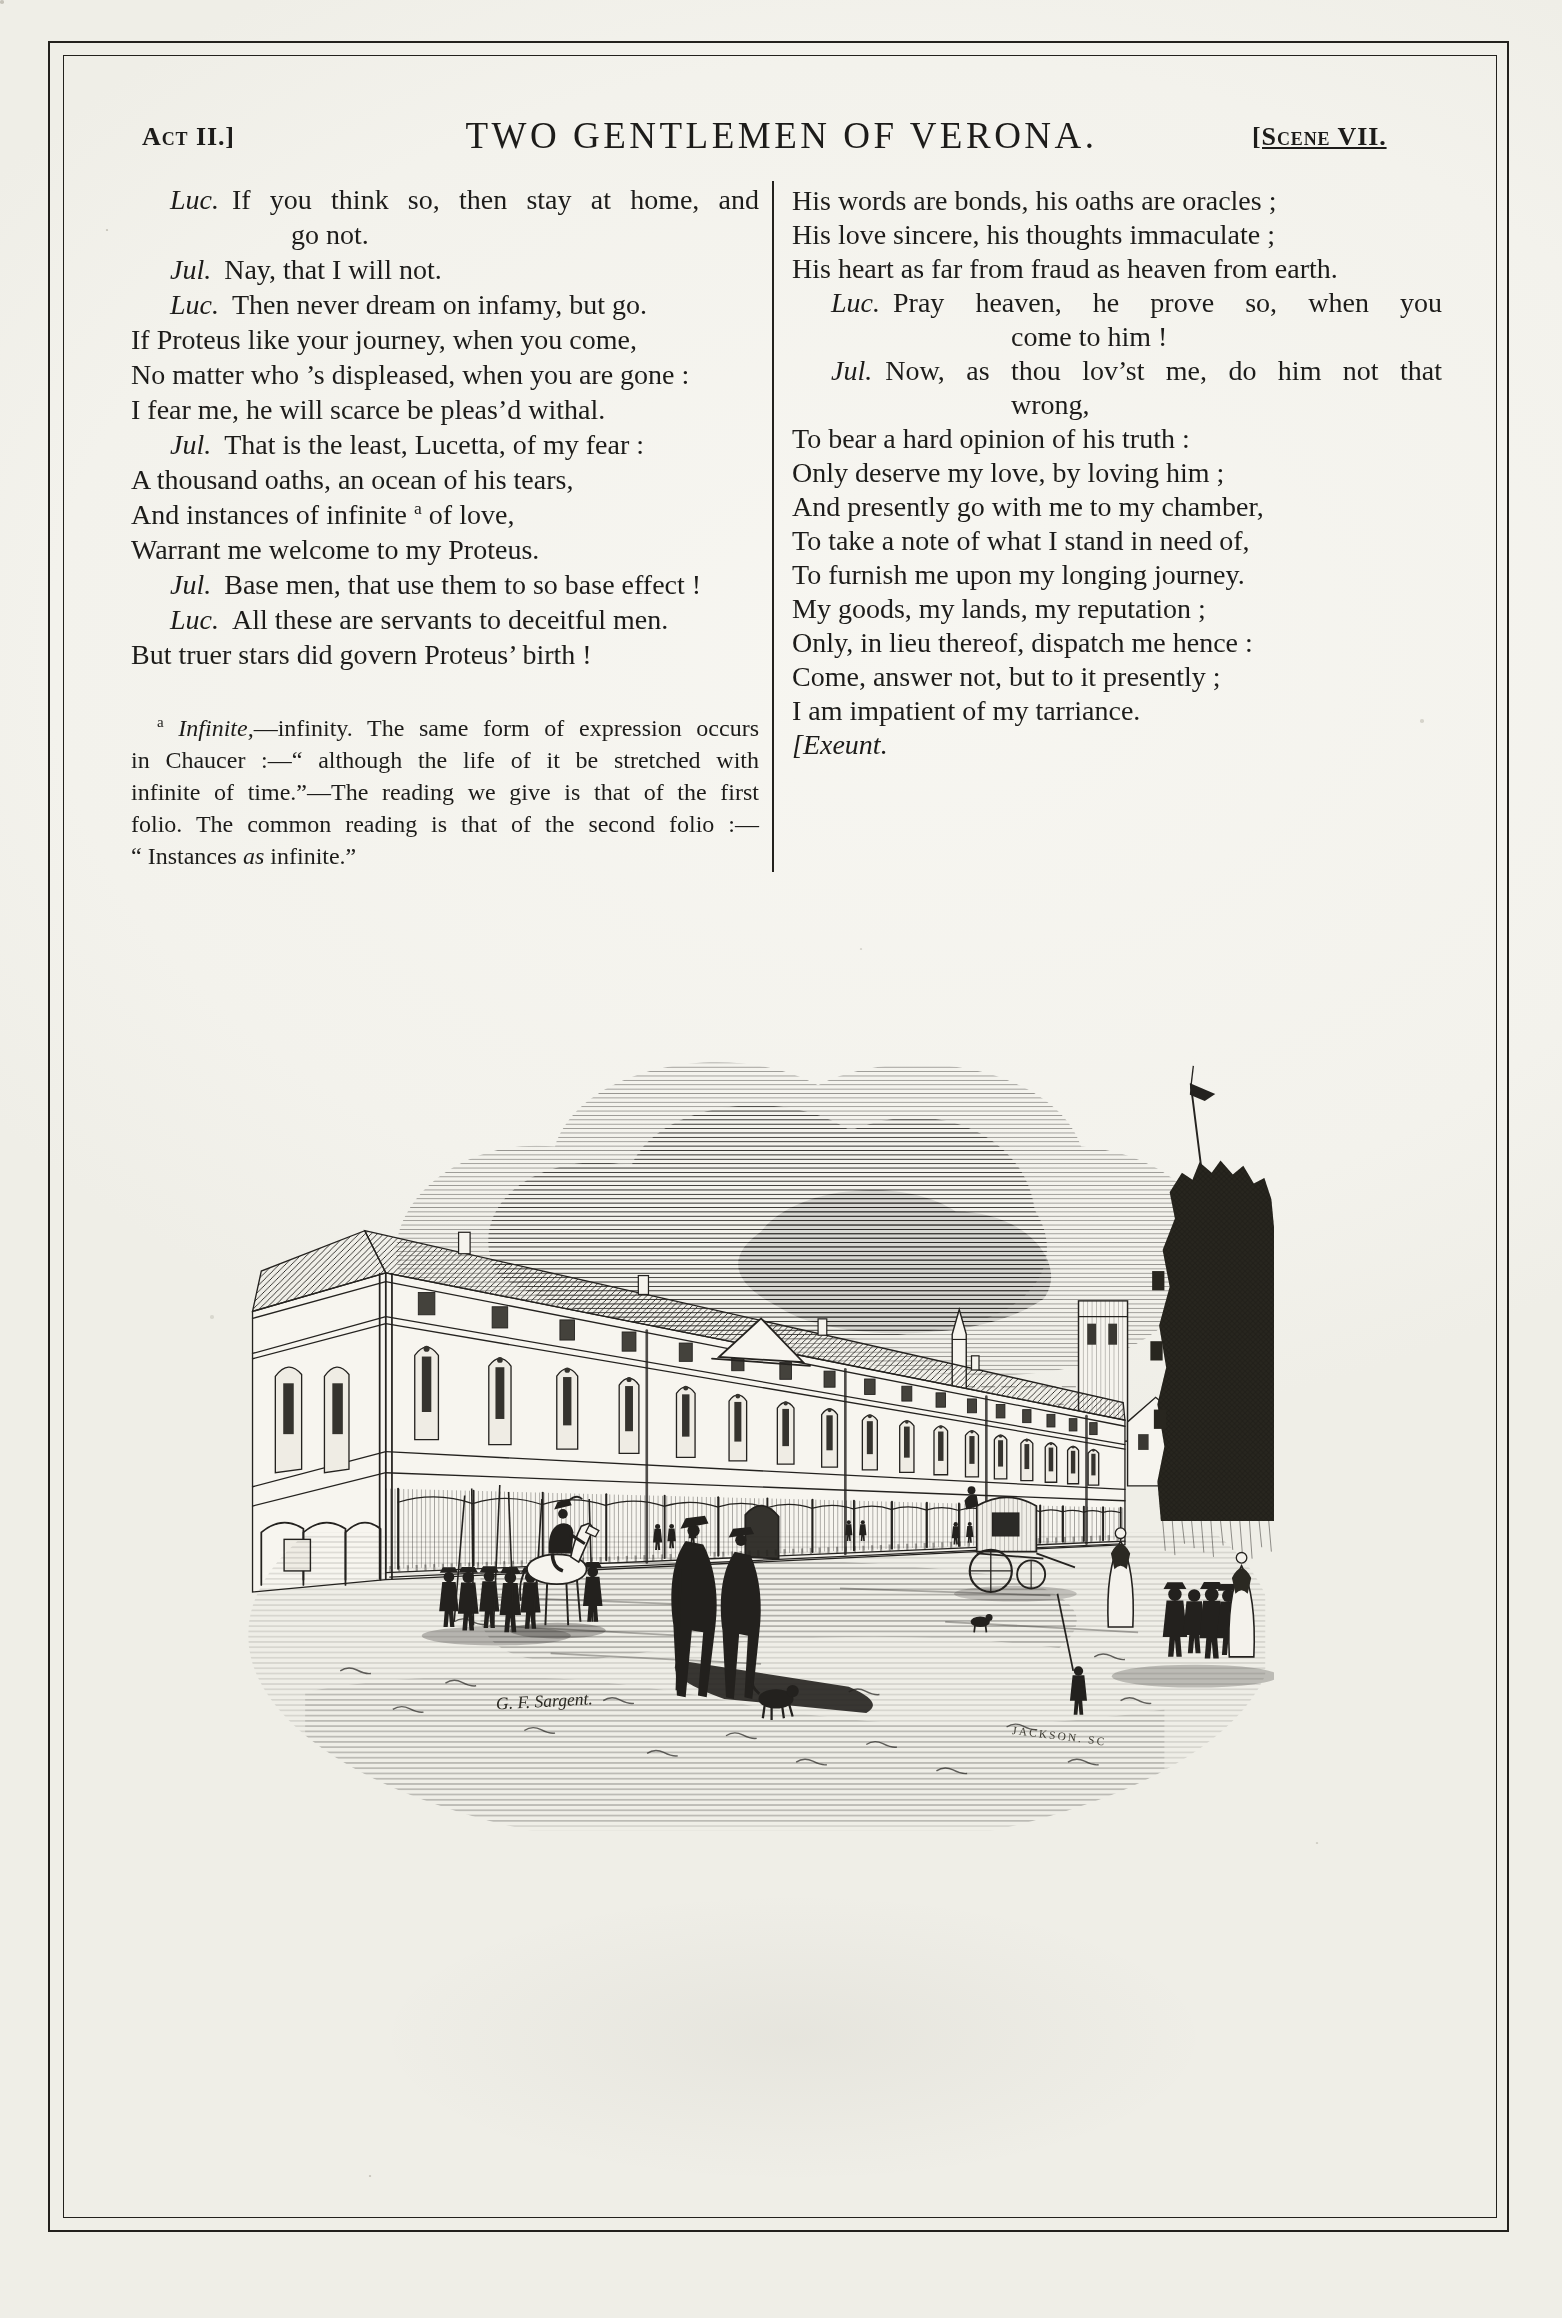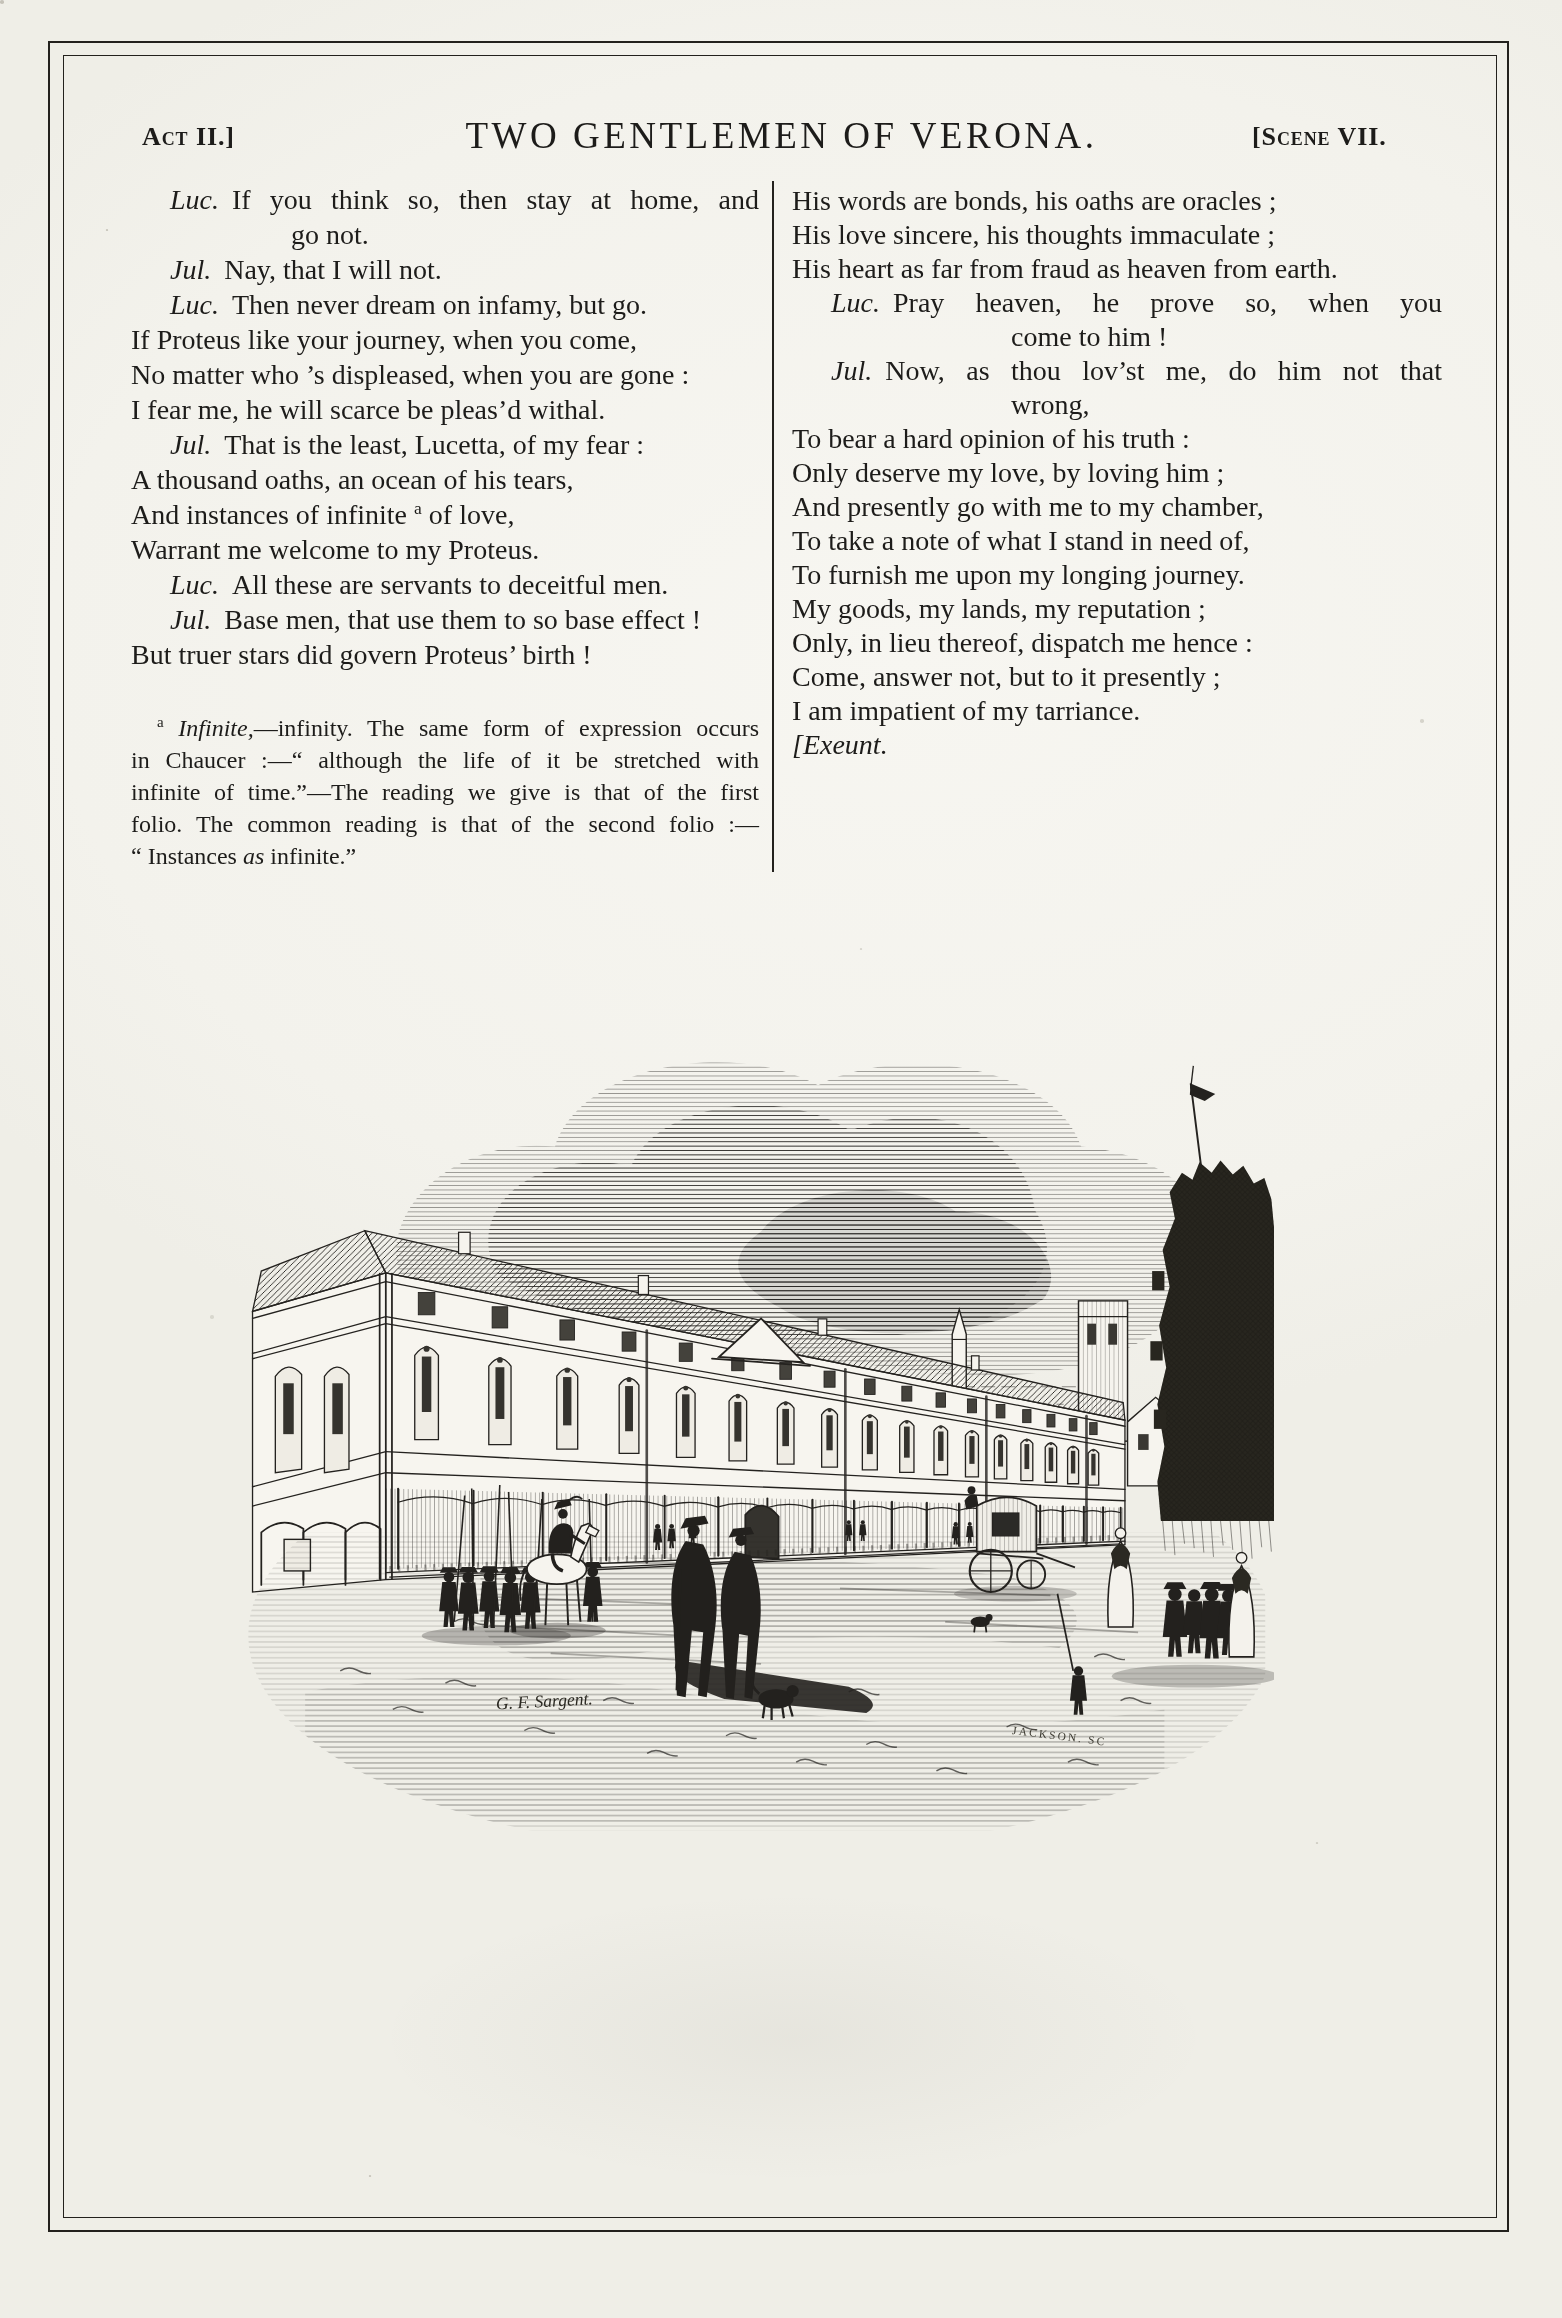--- a/index.html
+++ b/index.html
@@ -7,21 +7,21 @@
         background:#f5f4ef;
         background-image:radial-gradient(1140px 789px at 58% 28%, #f7f6f1 0%, #f3f2ec 75%, #efeee7 100%);
         font-family:"Liberation Serif", serif;color:#1d1c1a;}
   .frame-outer{position:absolute;left:48px;top:41px;width:1461px;height:2191px;
                border:2.6px solid #23211d;box-sizing:border-box;}
   .frame-inner{position:absolute;left:63px;top:55px;width:1434px;height:2163px;
                border:1.8px solid #23211d;box-sizing:border-box;}
   .hdr-act{position:absolute;left:142px;top:122px;font-size:26px;font-weight:700;
            font-variant:small-caps;letter-spacing:0.9px;}
   .hdr-scene{position:absolute;left:1252px;top:122px;font-size:26px;font-weight:700;
-             font-variant:small-caps;letter-spacing:0.9px;}
+             font-variant:small-caps;letter-spacing:0.9px;text-decoration:underline;}
   .hdr-title{position:absolute;left:0;top:114px;width:100%;text-align:center;
              font-size:37px;letter-spacing:3.5px;font-weight:500;}
   .col-left{position:absolute;left:131px;top:182px;width:628px;font-size:28px;line-height:35px;}
   .col-right{position:absolute;left:792px;top:184px;width:650px;font-size:28px;line-height:34px;}
   .divider{position:absolute;left:772px;top:181px;width:2.2px;height:691px;background:#23211d;}
   .line{white-space:nowrap;}
   .line.jst{white-space:normal;text-align:justify;text-align-last:justify;}
   .ind1{padding-left:39px;}
   .ind2{padding-left:160px;}
   .ind3{padding-left:219px;}
@@ -63,22 +63,22 @@
     <div class="line ind2"><span>go not.</span></div>
     <div class="line ind1"><span class="speaker">Jul.</span><span>Nay, that I will not.</span></div>
     <div class="line ind1"><span class="speaker">Luc.</span><span>Then never dream on infamy, but go.</span></div>
     <div class="line"><span>If Proteus like your journey, when you come,</span></div>
     <div class="line"><span>No matter who ’s displeased, when you are gone :</span></div>
     <div class="line"><span>I fear me, he will scarce be pleas’d withal.</span></div>
     <div class="line ind1"><span class="speaker">Jul.</span><span>That is the least, Lucetta, of my fear :</span></div>
     <div class="line"><span>A thousand oaths, an ocean of his tears,</span></div>
     <div class="line"><span>And instances of infinite</span> <sup class="noteref">a</sup> <span>of love,</span></div>
     <div class="line"><span>Warrant me welcome to my Proteus.</span></div>
+    <div class="line ind1"><span class="speaker">Jul.</span><span>Base men, that use them to so base effect !</span></div>
     <div class="line ind1"><span class="speaker">Luc.</span><span>All these are servants to deceitful men.</span></div>
-    <div class="line ind1"><span class="speaker">Jul.</span><span>Base men, that use them to so base effect !</span></div>
     <div class="line"><span>But truer stars did govern Proteus’ birth !</span></div>
   </div>
 
   <div class="divider"></div>
 
   <div class="col-right">
     <div class="line"><span>His words are bonds, his oaths are oracles ;</span></div>
     <div class="line"><span>His love sincere, his thoughts immaculate ;</span></div>
     <div class="line"><span>His heart as far from fraud as heaven from earth.</span></div>
     <div class="line ind1 jst"><span class="speaker">Luc.</span><span>Pray heaven, he prove so, when you</span></div>

